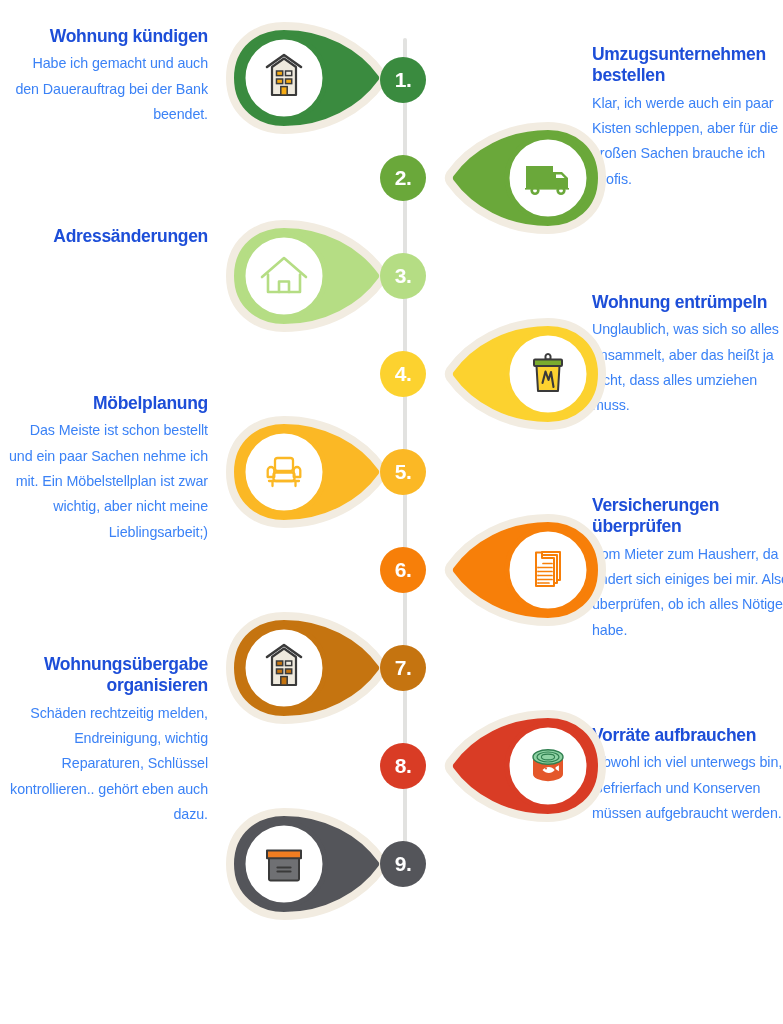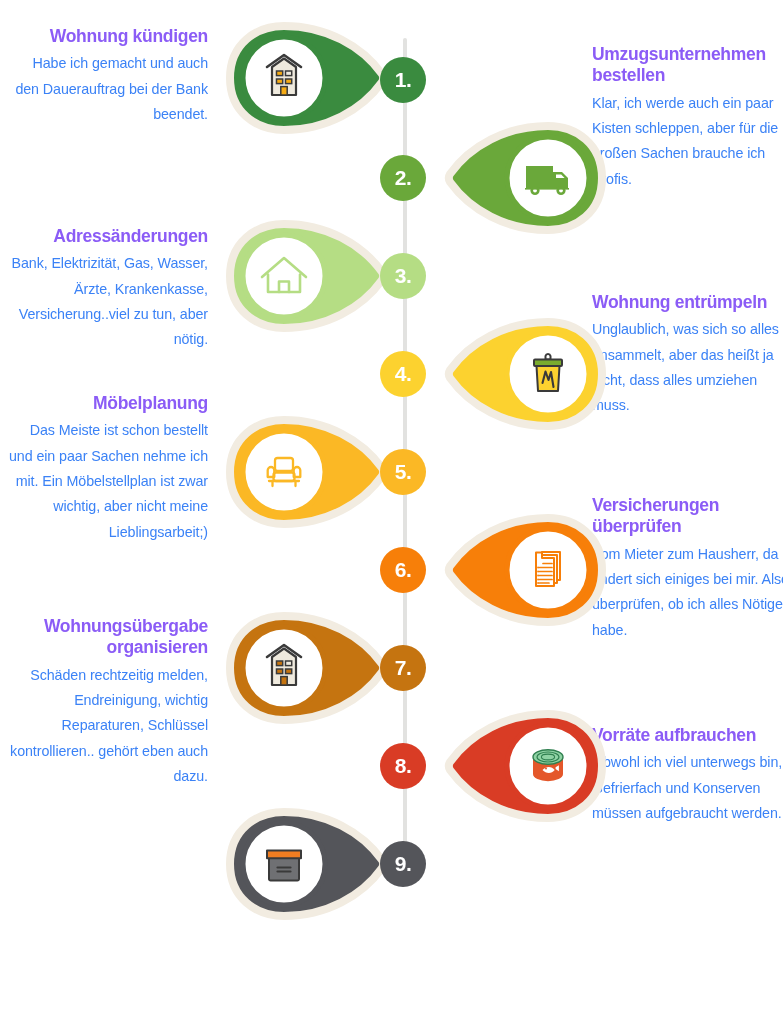--- a/index.html
+++ b/index.html
@@ -41,21 +41,21 @@
   }
   .txt.left  { left: 8px;  text-align: right; }
   .txt.right { left: 592px; text-align: left; }
 
   .txt h3 {
     margin: 0 0 4px 0;
     font-family: "Liberation Sans Narrow", "Liberation Sans", sans-serif;
     font-size: 17.5px;
     font-weight: bold;
     line-height: 1.22;
-    color: #8b5cf6;
+    color: #1d4ed8;
     letter-spacing: -0.3px;
   }
   .txt p {
     margin: 0;
     font-size: 14.3px;
     line-height: 1.77;
     color: #3b82f6;
     letter-spacing: -0.1px;
   }
 
@@ -138,21 +138,20 @@
         <rect x="5" y="38" width="44" height="1.6"></rect>
       </g>
             </g>
   </svg>
         </div>
         <div class="num" style="top: 155px; background: rgb(106, 168, 58);">2.</div>
       </div>
       <div class="step" style="top: 0px;">
         <div class="txt left" style="top: 226px;">
           <h3>Adressänderungen</h3>
-          <p>Bank, Elektrizität, Gas, Wasser, Ärzte, Krankenkasse, Versicherung..viel zu tun, aber nötig.</p>
         </div>
         <div class="drop" style="top: 220px; left: 222px;">
           <svg viewBox="0 0 168 112" xmlns="http://www.w3.org/2000/svg">
     <g>
       <path d="M 8 56 C 8 22, 34 4, 62 4 C 104 4, 140 24, 160 52 C 161.5 54.5, 161.5 57.5, 160 60 C 140 88, 104 108, 62 108 C 34 108, 8 90, 8 56 Z" fill="#b5dd84" stroke="#f2ece1" stroke-width="8"></path>
     </g>
     <circle cx="62" cy="56" r="41" fill="#ffffff" stroke="#b5dd84" stroke-width="5"></circle>
     <g transform="translate(34, 28)">
               <g fill="none" stroke="#b5dd84" stroke-width="2.6" stroke-linejoin="round" stroke-linecap="round">
         <path d="M6 29 L28 10 L50 29"></path>
@@ -245,21 +244,21 @@
           <circle cx="18.1" cy="37.5" r="0.95"></circle>
           <circle cx="18.1" cy="41" r="0.95"></circle>
         </g>
       </g>
             </g>
   </svg>
         </div>
         <div class="num" style="top: 547px; background: rgb(247, 127, 9);">6.</div>
       </div>
       <div class="step" style="top: 0px;">
-        <div class="txt left" style="top: 616px;">
+        <div class="txt left" style="top: 654px;">
           <h3>Wohnungsübergabe organisieren</h3>
           <p>Schäden rechtzeitig melden, Endreinigung, wichtig Reparaturen, Schlüssel kontrollieren.. gehört eben auch dazu.</p>
         </div>
         <div class="drop" style="top: 612px; left: 222px;">
           <svg viewBox="0 0 168 112" xmlns="http://www.w3.org/2000/svg">
     <g>
       <path d="M 8 56 C 8 22, 34 4, 62 4 C 104 4, 140 24, 160 52 C 161.5 54.5, 161.5 57.5, 160 60 C 140 88, 104 108, 62 108 C 34 108, 8 90, 8 56 Z" fill="#c57410" stroke="#f2ece1" stroke-width="8"></path>
     </g>
     <circle cx="62" cy="56" r="41" fill="#ffffff" stroke="#c57410" stroke-width="5"></circle>
     <g transform="translate(34, 28)">

